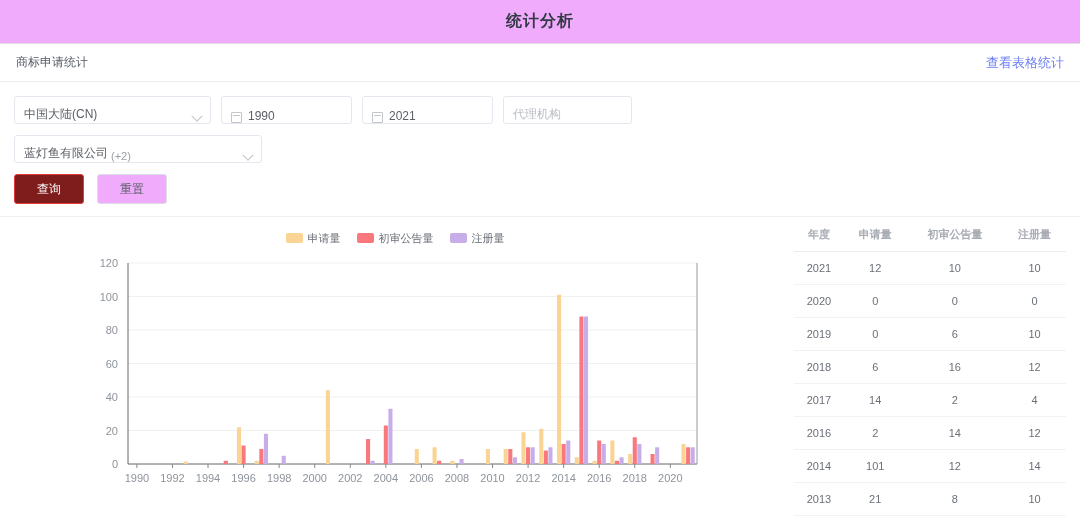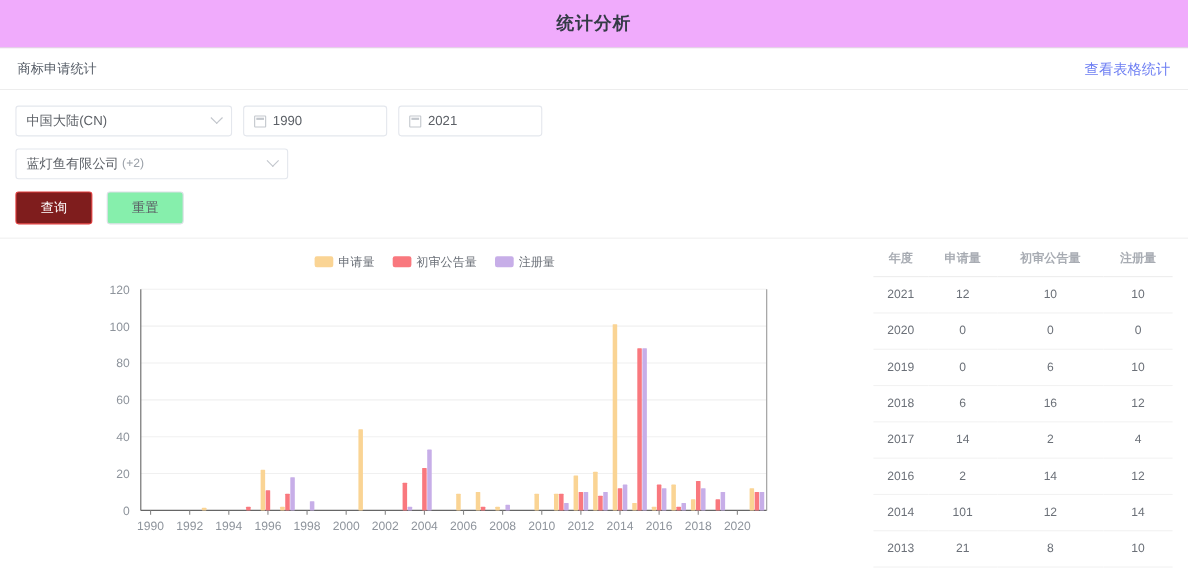--- a/index.html
+++ b/index.html
@@ -35,21 +35,21 @@
 
   
   .filters { padding: 14px 14px 0 14px; background: #fff; }
   .filter-row { display: flex; align-items: center; gap: 10px; margin-bottom: 11px; }
 
   .field {
     height: 28px;
     border: 1px solid #e4e7ed;
     border-radius: 3px;
     background: #fff;
-    display: flex; align-items: center;
+    display: flex; align-items: flex-end;
     padding: 0 9px;
     font-size: 12px;
     color: #5c6066;
     position: relative;
   }
   .field.placeholder { color: #b9bdc4; }
   .field .val { white-space: nowrap; overflow: hidden; text-overflow: ellipsis; }
   .field .suffix { color: #9aa0a8; font-size: 11px; margin-left: 3px; }
   .caret {
     margin-left: auto;
@@ -76,21 +76,21 @@
   .f-company { width: 248px; }
 
   .btn-row { display: flex; gap: 13px; margin-top: 6px; margin-bottom: 0; }
   .btn {
     height: 30px; min-width: 70px;
     border-radius: 3px; font-size: 12px;
     display: flex; align-items: center; justify-content: center;
     cursor: pointer; padding: 0 18px;
   }
   .btn-primary { background: #7f1d1d; color: #fff; border: 1px solid #e03c3c; }
-  .btn-default { background: #86efac; color: #5c6066; border: 1px solid #dcdfe6; }
+  .btn-default { background: #f0abfc; color: #5c6066; border: 1px solid #dcdfe6; }
 
   
   .content {
     display: flex;
     margin-top: 12px;
     border-top: 1px solid #f0f0f0;
     height: 305px;
   }
 
   .chart-pane { width: 790px; position: relative; padding-top: 6px; }
@@ -146,20 +146,23 @@
       <span class="cal-icon"></span>
       <span class="val">1990</span>
     </div>
 
     <div class="field f-date">
       <span class="cal-icon"></span>
       <span class="val">2021</span>
     </div>
 
 
+    <div class="field f-agency placeholder">
+      <span class="val">代理机构</span>
+    </div>
 
   </div>
 
   <div class="filter-row">
     <div class="field f-company">
       <span class="val">蓝灯鱼有限公司</span>
       <span class="suffix">(+2)</span>
       <span class="caret"></span>
     </div>
   </div>

